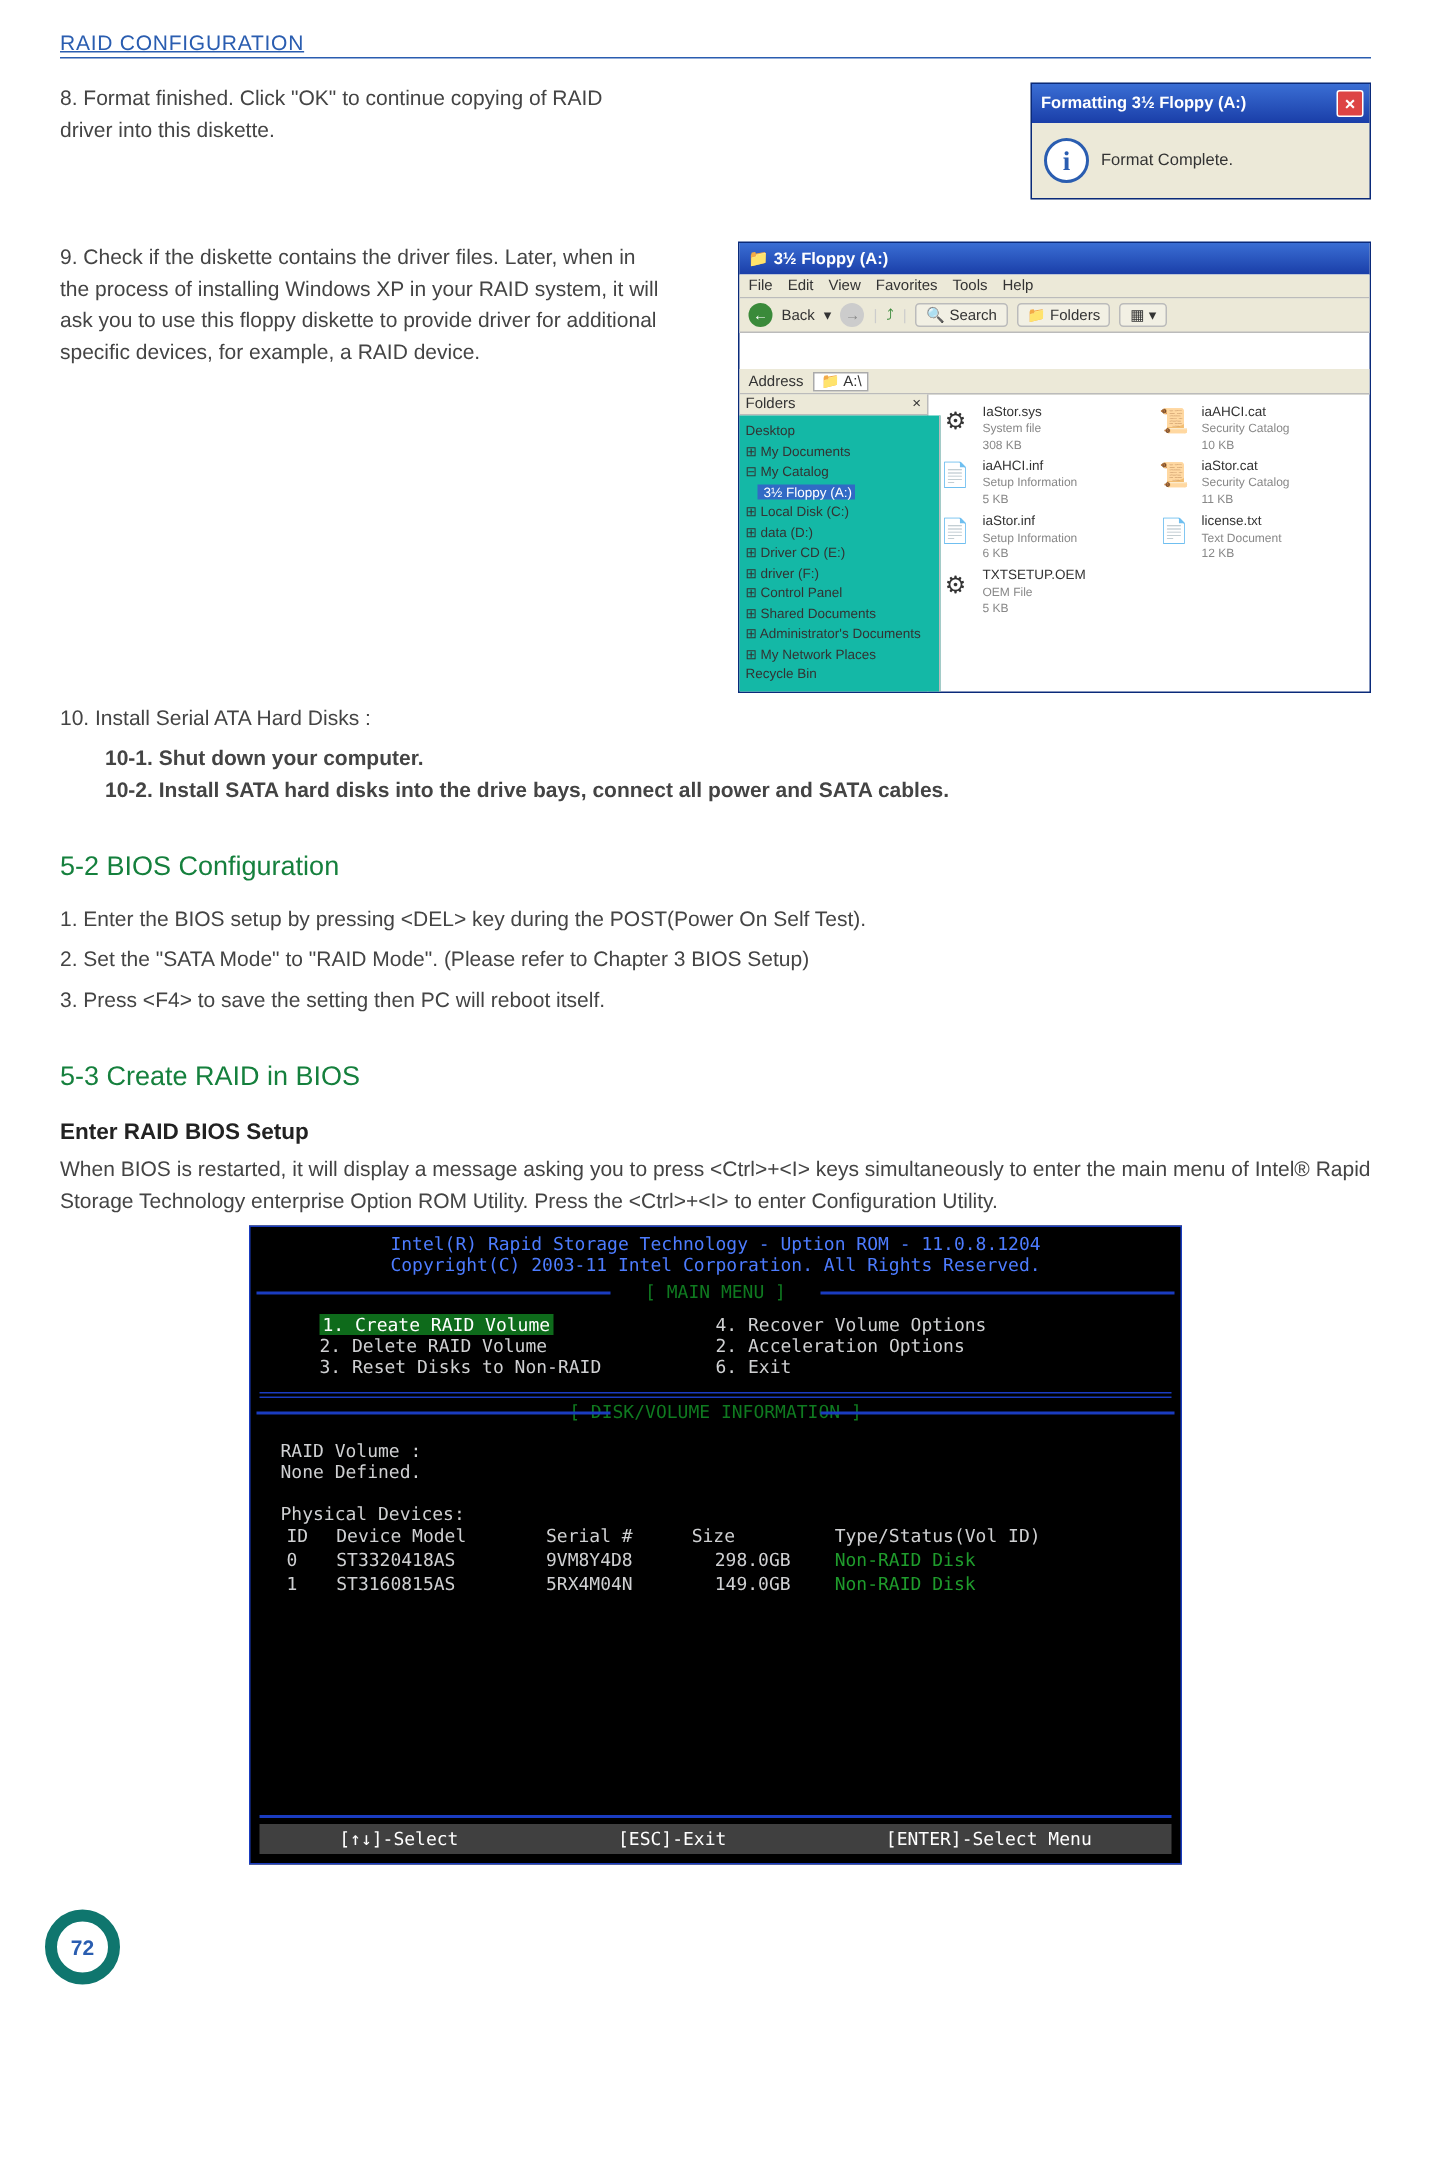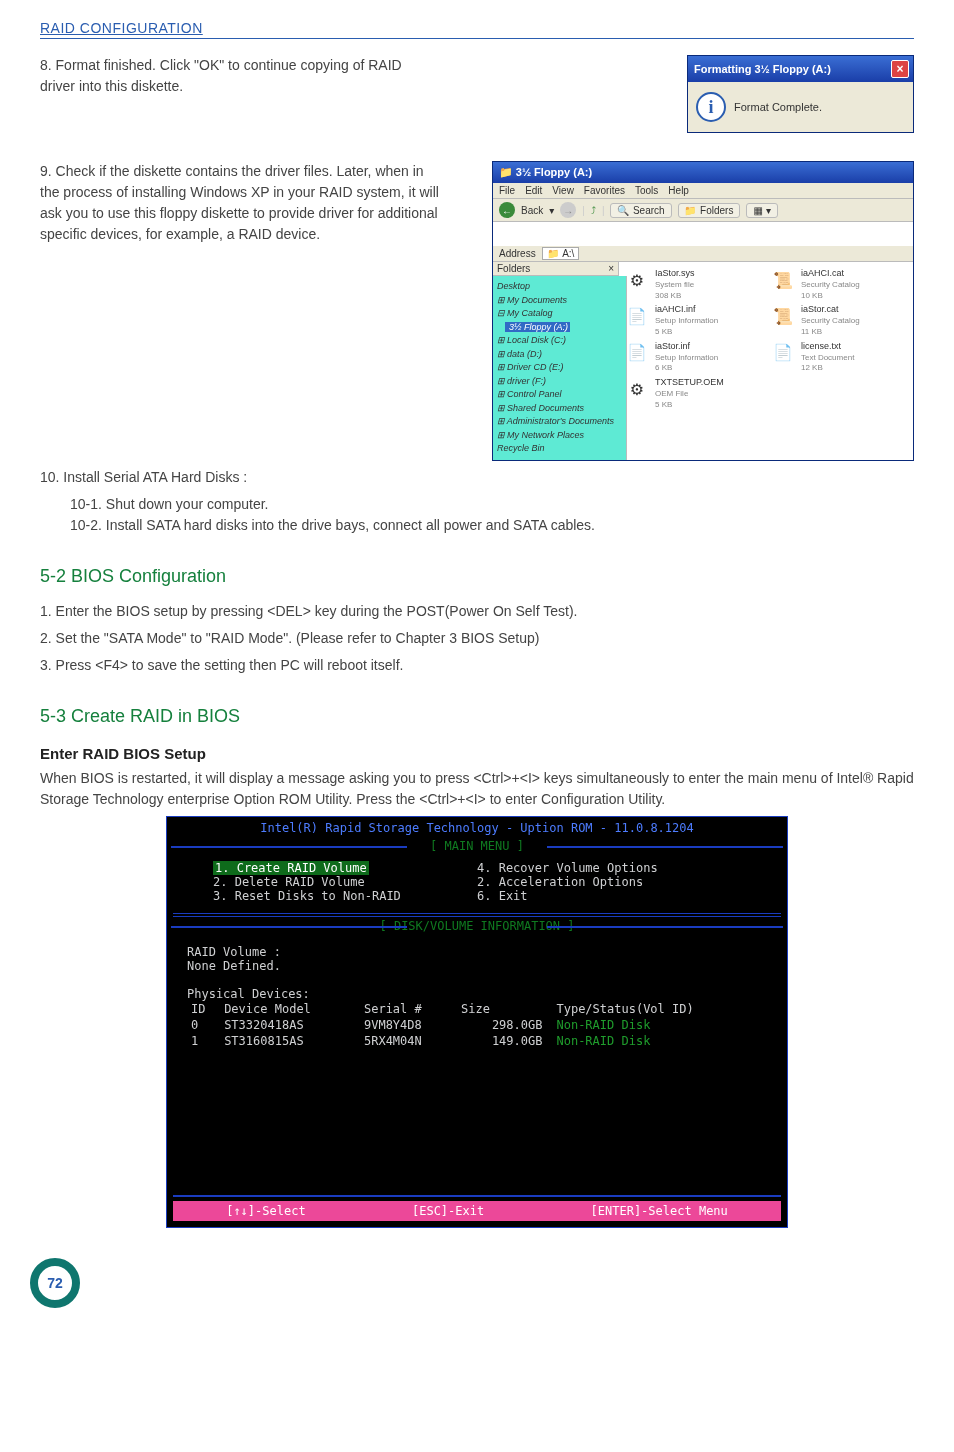--- a/index.html
+++ b/index.html
@@ -24,20 +24,21 @@
   }
   .step {
     margin: 6px 0;
     line-height: 1.5;
     color: #444;
   }
   .step-sub {
     margin-left: 30px;
     line-height: 1.5;
     color: #444;
+    font-weight: bold;
   }
   h2 {
     font-size: 18px;
     font-weight: normal;
     margin: 30px 0 14px 0;
     color: #15803d;
   }
   h3 {
     font-size: 15px;
     font-weight: bold;
@@ -154,24 +155,23 @@
     background: #ece9d8;
     padding: 2px 6px;
     border-bottom: 1px solid #bbb;
     margin-top: 24px;
   }
   .exp-body { display: flex; min-height: 150px; }
   .exp-tree {
     width: 125px;
     border-right: 1px solid #bbb;
     padding: 4px;
-    background: #5eead4;
+    background: #14b8a6;
     font-size: 9px;
     line-height: 1.5;
-    font-style: italic;
   }
   .exp-tree-hdr {
     display:flex;justify-content:space-between;
     background:#ece9d8;padding:1px 4px;
     border-bottom:1px solid #bbb;
   }
   .tree-selected {
     background: #316ac5;
     color: white;
     padding: 0 2px;
@@ -249,26 +249,26 @@
     margin: 0 6px;
   }
   .bios-table { width:100%; border-collapse: collapse; font-size:12px; }
   .bios-table th {
     text-align: left;
     font-weight: normal;
     color: #cfd0d2;
     padding: 1px 4px;
   }
   .bios-table td { padding: 1px 4px; }
-  .bios-size { text-align: right; padding-right: 10px !important; }
+  .bios-size { text-align: center; padding-right: 10px !important; }
   .bios-green { color: #1f9c2c; }
   .bios-footer {
     display: flex;
     justify-content: space-around;
-    background: #ec4899;
+    background: #404040;
     color: white;
     padding: 3px 0;
     margin: 4px 6px 6px 6px;
   }
 
   
   .page-badge {
     margin-top: 30px;
     display: flex;
     align-items: center;
@@ -436,20 +436,21 @@
 
 
 <h2>5-3 Create RAID in BIOS</h2>
 <h3>Enter RAID BIOS Setup</h3>
 <div class="step" style="margin-left:0;">When BIOS is restarted, it will display a message asking you to press &lt;Ctrl&gt;+&lt;I&gt; keys simultaneously to enter the main menu of Intel® Rapid Storage Technology enterprise Option ROM Utility. Press the &lt;Ctrl&gt;+&lt;I&gt; to enter Configuration Utility.</div>
 
 
 <div class="bios">
   <div class="bios-header">
     <div>Intel(R) Rapid Storage Technology  -  Uption ROM - 11.0.8.1204</div>
+    <div>Copyright(C) 2003-11 Intel Corporation.  All Rights Reserved.</div>
   </div>
   <div class="bios-divider-label">[ MAIN MENU ]</div>
   <div class="bios-menu">
     <div class="bios-menu-col">
       <div><span class="bios-selected">1. Create RAID Volume</span></div>
       <div>2. Delete RAID Volume</div>
       <div>3. Reset Disks to Non-RAID</div>
     </div>
     <div class="bios-menu-col">
       <div>4. Recover Volume Options</div>

